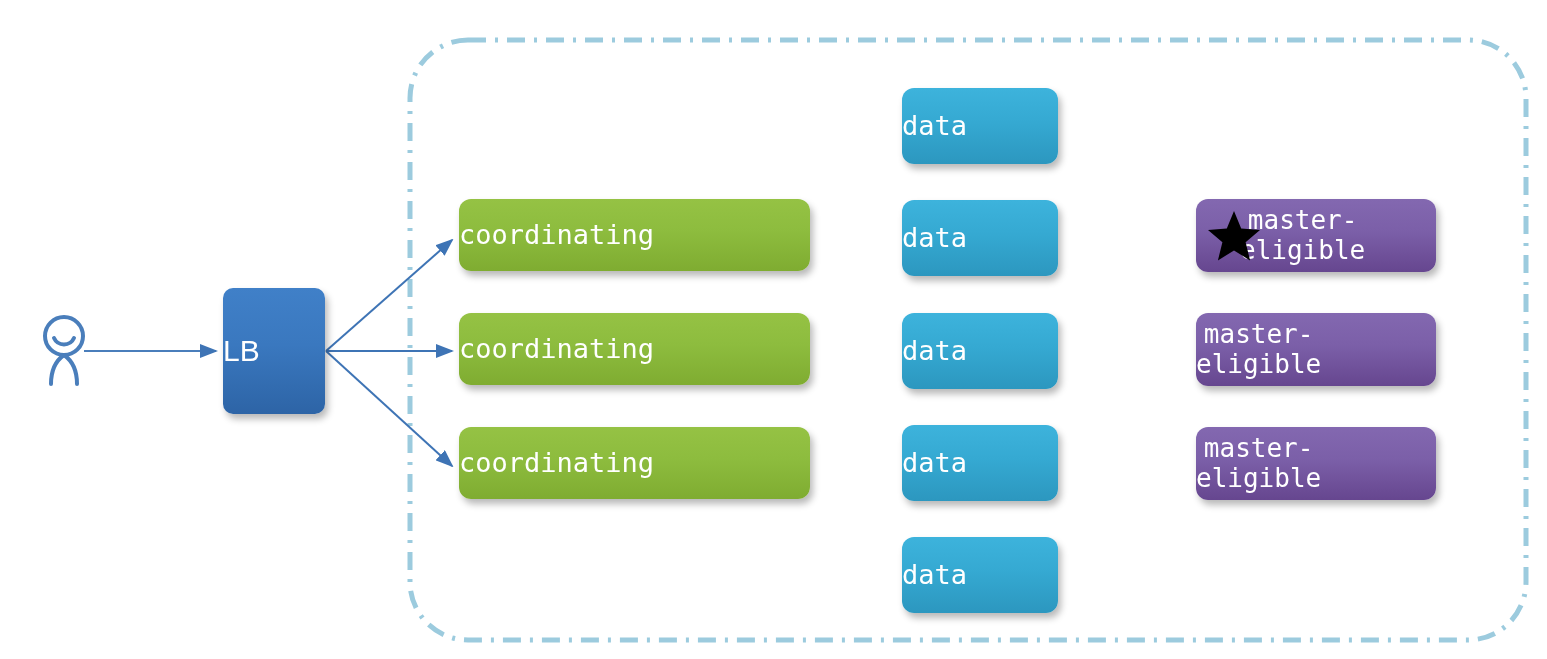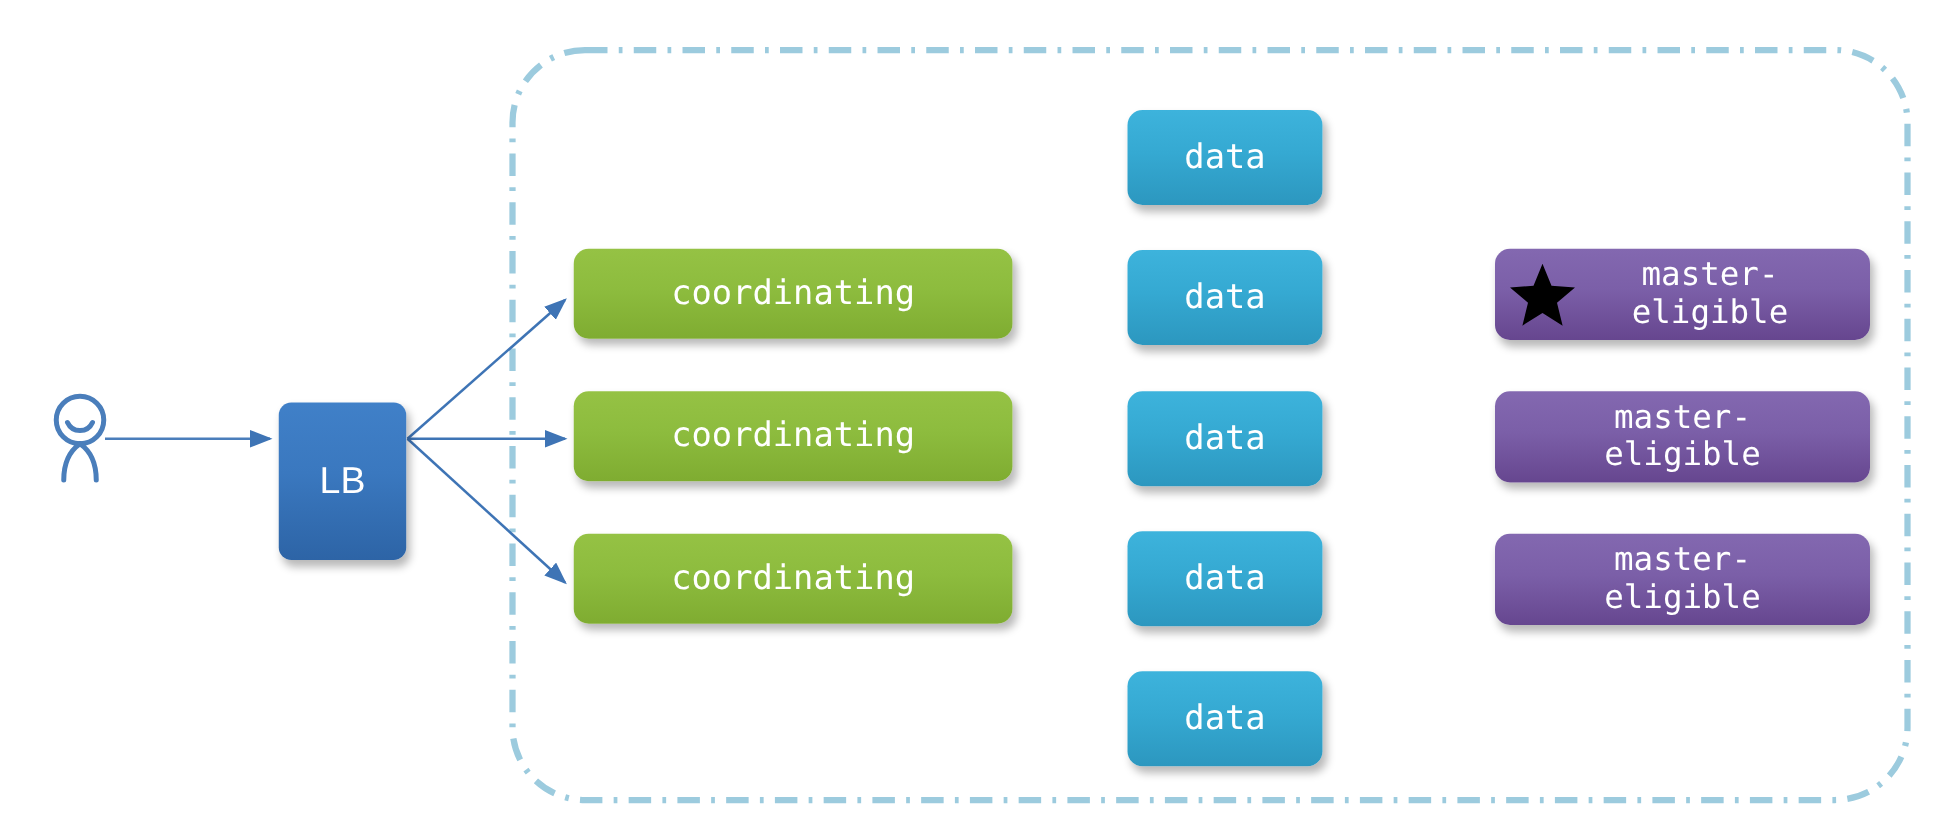--- a/index.html
+++ b/index.html
@@ -26,21 +26,21 @@
     pointer-events: none;
   }
 
   
   .node {
     position: absolute;
     box-sizing: border-box;
     border-radius: 12px;
     display: flex;
     align-items: center;
-    justify-content: center;
+    justify-content: flex-start;
     color: #ffffff;
     font-family: "DejaVu Sans Mono", "Liberation Mono", monospace;
     box-shadow: 3px 5px 7px rgba(0,0,0,0.28);
     line-height: 1.12;
     text-align: center;
     white-space: pre-line;
   }
 
   .node-coordinating {
     width: 351px;
@@ -50,36 +50,35 @@
   }
 
   .node-data {
     width: 156px;
     height: 76px;
     font-size: 27px;
     background: linear-gradient(to bottom, #3DB3DC 0%, #35A9D2 45%, #2C97BF 100%);
   }
 
   .node-master {
-    width: 300px;
+    width: 240px;
     height: 73px;
     font-size: 26px;
     background: linear-gradient(to bottom, #8368B0 0%, #7B5FA8 45%, #66468F 100%);
   }
 
   .node-lb {
     left: 223px;
     top: 288px;
     width: 102px;
     height: 126px;
     font-size: 30px;
     font-family: "Liberation Sans", sans-serif;
     background: linear-gradient(to bottom, #4080C8 0%, #3A78BF 45%, #2D64A6 100%);
     border-radius: 10px;
-    margin-top: 34px;
   }
 
   .master-label {
     display: block;
   }
 
   .star-icon {
     position: absolute;
     left: 10px;
     top: 50%;

